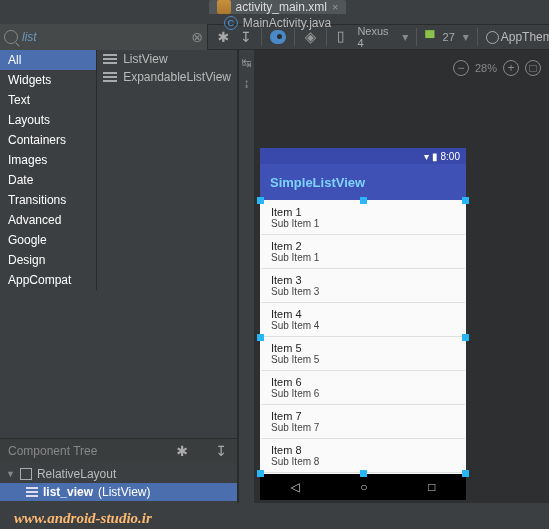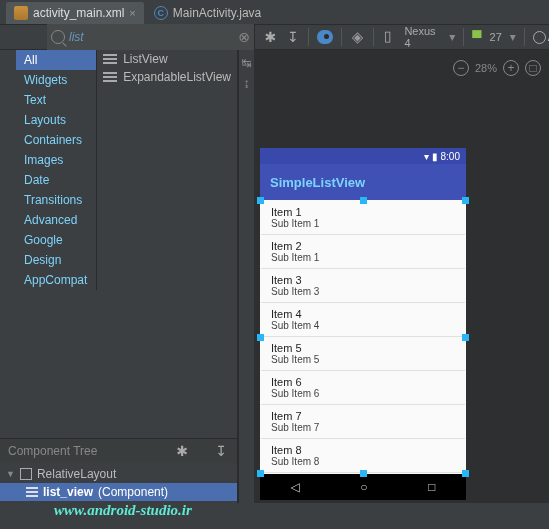--- a/index.html
+++ b/index.html
@@ -1,28 +1,28 @@
 <!DOCTYPE html>
 <html><head>
 <meta charset="utf-8">
 <style>
   * { margin: 0; padding: 0; box-sizing: border-box; font-family: "Segoe UI", Arial, sans-serif; }
   body { background: #3c3f41; color: #bbb; width: 549px; height: 529px; overflow: hidden; font-size: 12px; position: relative; }
   
   
-  .tabs { height: 24px; background: #3c3f41; display: flex; align-items: flex-end; padding-left: 6px; gap: 2px; }
+  .tabs { height: 24px; background: #3c3f41; display: flex; align-items: center; padding-left: 6px; gap: 2px; flex-direction: column; }
   .tab { display: flex; align-items: center; height: 22px; padding: 0 8px; gap: 5px; cursor: pointer; border-radius: 2px 2px 0 0; }
   .tab.active { background: #515658; color: #ddd; }
   .tab .close { color: #999; font-size: 11px; }
   .fileicon { width: 14px; height: 14px; display: inline-flex; align-items: center; justify-content: center; }
   .xml-icon { background: linear-gradient(#c9913e,#a9772e); border-radius: 2px; }
   .java-icon { border: 1.5px solid #4a88c7; border-radius: 50%; color: #4a88c7; font-size: 9px; font-weight: bold; line-height: 11px; text-align: center; }
 
   
-  .searchrow { height: 26px; display: flex; align-items: center; border-top: 1px solid #2b2b2b; border-bottom: 1px solid #2b2b2b; padding-left: 47px; }
+  .searchrow { height: 26px; display: flex; align-items: center; border-top: 1px solid #2b2b2b; border-bottom: 1px solid #2b2b2b; }
   .searchbox { flex: 0 0 208px; height: 26px; display: flex; align-items: center; background: #45494a; border-right: 1px solid #2b2b2b; padding: 0 4px; }
   .lens { width: 14px; height: 14px; border: 1.3px solid #888; border-radius: 50%; position: relative; margin-right: 4px; }
   .lens:after { content: ""; position: absolute; width: 5px; height: 1.3px; background: #888; bottom: -2px; right: -3px; transform: rotate(45deg); }
   .searchbox input { flex: 1; background: transparent; border: none; color: #6897bb; font-style: italic; font-size: 12px; outline: none; }
   .clear { color: #888; cursor: pointer; font-size: 14px; }
   .tool-icons { flex: 1; display: flex; align-items: center; gap: 8px; padding: 0 8px; }
   .sep { width: 1px; height: 18px; background: #555; }
   .ico { width: 16px; height: 16px; display: inline-flex; align-items: center; justify-content: center; color: #aaa; cursor: pointer; }
   .gear:before { content:"✱"; font-size:14px; }
   .sort:before { content:"↧"; font-size:14px; }
@@ -33,23 +33,23 @@
   .android { color:#8bc34a; font-size:13px;}
   .device { color:#aaa; font-size:11px;}
   .apptheme { display:flex;align-items:center;gap:2px;}
   .ring{width:13px;height:13px;border:1.3px solid #aaa;border-radius:50%;}
 
   
   .main { display: flex; height: calc(100% - 50px - 26px); }
   
   
   .palette { width: 238px; display: flex; flex-direction: column; border-right: 1px solid #2b2b2b; }
-  .palette-body { flex: 0 0 auto; display: flex; margin-left: 16px; }
+  .palette-body { flex: 0 0 auto; display: flex; }
   .categories { width: 100px; border-right: 1px solid #2b2b2b; }
-  .cat { padding: 3px 8px; cursor: pointer; color: #7dd3fc; }
+  .cat { padding: 3px 8px; cursor: pointer; color: #ffffff; }
   .cat.sel { background: #4b6eaf; color: #fff; }
   .views { flex: 1; }
   .viewrow { display: flex; align-items: center; gap: 6px; padding: 2px 6px; cursor: pointer; }
   .viewrow .bars { width: 14px; height: 10px; display:flex; flex-direction:column; justify-content:space-between;}
   .viewrow .bars span{height:2px;background:#aaa;}
   .spacer { flex: 1; }
   
   
   .gutter { width:16px; background:#3c3f41; border-left:1px solid #2b2b2b; display:flex; flex-direction:column; align-items:center; padding-top:6px; gap:6px;}
   .gutter .g{color:#888;font-size:12px;cursor:pointer;}
@@ -82,21 +82,21 @@
   .ctree-body { padding:2px 0;}
   .treerow { display:flex; align-items:center; gap:5px; padding:2px 6px; cursor:pointer;}
   .treerow.sel { background:#4b6eaf; color:#fff;}
   .tri{color:#888;font-size:9px;}
   .layicon{width:12px;height:12px;border:1px solid #aaa;}
   .listicon{display:flex;flex-direction:column;justify-content:space-between;width:12px;height:10px;}
   .listicon span{height:2px;background:#dde;}
   .bold{font-weight:bold;}
 
   
-  .watermark { position:absolute; left:14px; bottom:10px; color:#5eead4; font-weight:bold; font-style:italic; font-size:15px; font-family: Georgia, serif; margin-left: 40px;}
+  .watermark { position:absolute; left:14px; bottom:2px; color:#fdba74; font-weight:bold; font-style:italic; font-size:15px; font-family: Georgia, serif;}
 </style>
 </head>
 <body>
 
 <div class="tabs">
   <div class="tab active">
     <span class="fileicon xml-icon"></span>
     <span>activity_main.xml</span>
     <span class="close">×</span>
   </div>
@@ -188,21 +188,21 @@
           <span class="layicon"></span>
           <span>RelativeLayout</span>
         </div>
         <div class="treerow sel" style="padding-left:26px">
           <span class="listicon">
               <span></span>
               <span></span>
               <span></span>
             </span>
           <span class="bold">list_view</span>
-          <span>(Component)</span>
+          <span>(ListView)</span>
         </div>
       </div>
     </div>
   </div>
 
   <div class="gutter">
     <span class="g">↹</span>
     <span class="g">↨</span>
   </div>
 

